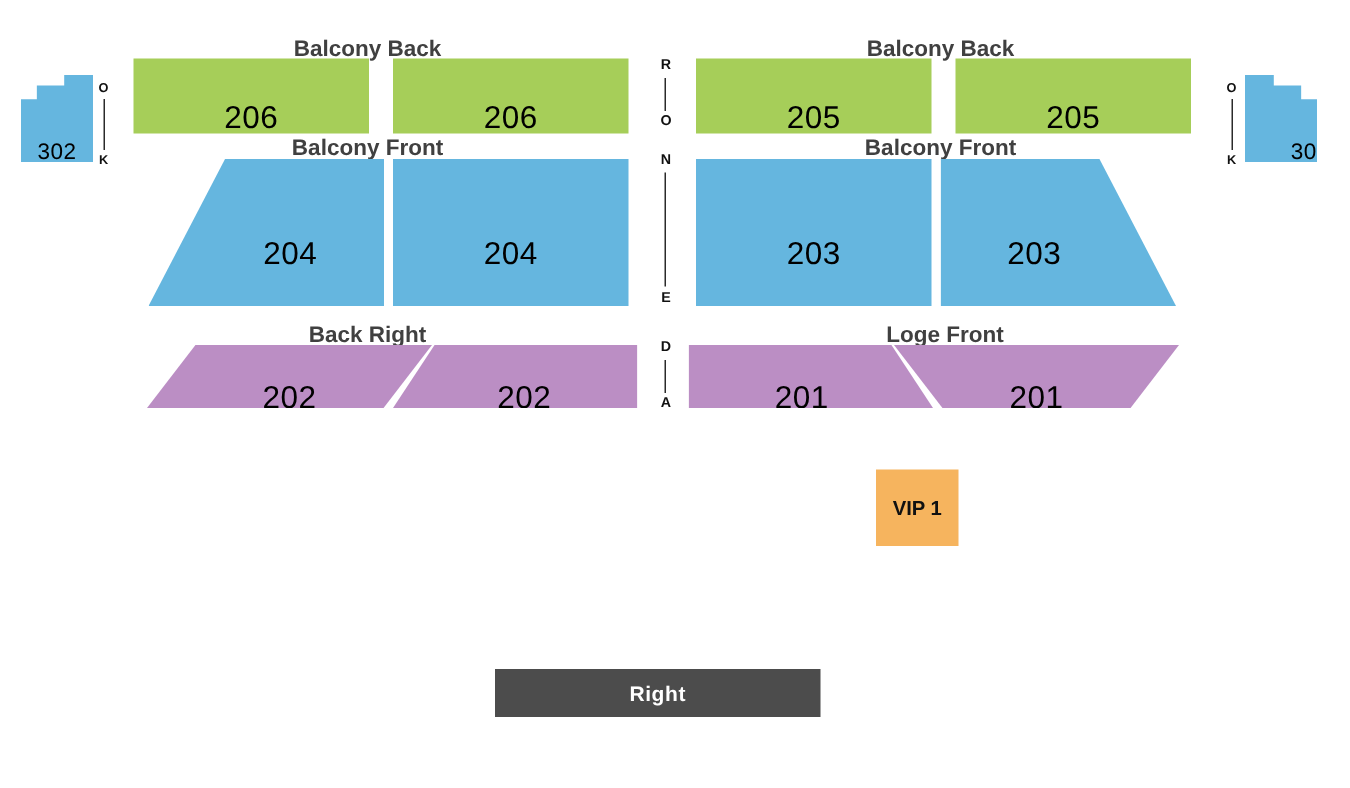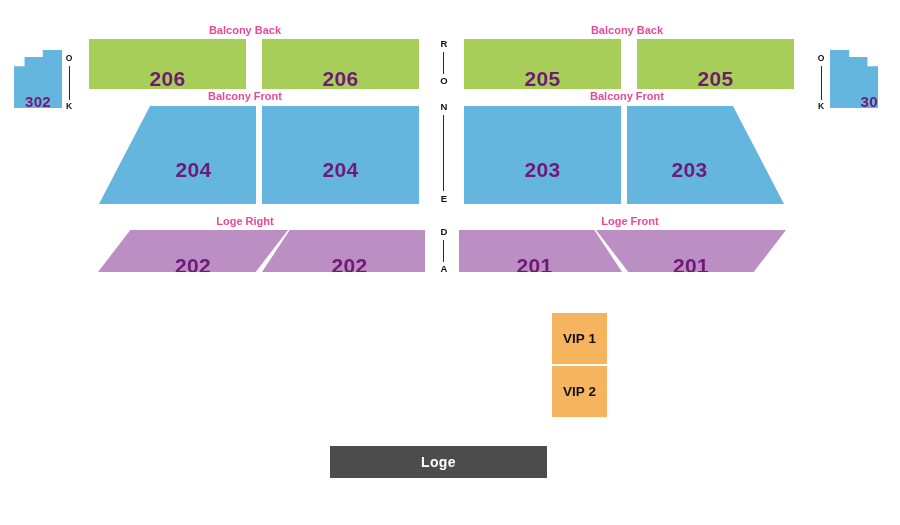--- a/index.html
+++ b/index.html
@@ -25,40 +25,40 @@
     display: flex;
     align-items: center;
     justify-content: center;
     color: #111111;
     font-weight: bold;
     box-sizing: border-box;
     line-height: 1;
   }
   .sect .num {
     font-size: 21px;
-    font-weight: bold;
+    font-weight: normal;
     letter-spacing: 0.3px;
-    color: #701a75;
+    color: #000000;
     pointer-events: none;
     margin-top: 28px;
   }
   
   .c-green  { background: #a6ce59; }
   .c-blue   { background: #65b6df; }
   .c-purple { background: #bb8ec4; }
   .c-red    { background: #d66d6c; }
   .c-orange { background: #f6b45e; }
   .c-stage  { background: #4c4c4c; }
 
   
   .caption {
     position: absolute;
-    font-size: 11px;
-    font-weight: bold;
-    color: #ec4899;
+    font-size: 15px;
+    font-weight: bold;
+    color: #404040;
     text-align: center;
     white-space: nowrap;
     line-height: 1;
   }
   
   .aisle-letter {
     position: absolute;
     font-size: 9.5px;
     font-weight: bold;
     color: #111111;
@@ -155,21 +155,21 @@
     <span class="num">204</span>
   </div>
 
   <div class="sect c-blue" style="left:464px; top:106px; width:157px; height:98px;">
     <span class="num">203</span>
   </div>
   <div class="sect c-blue clip-bf-right" style="left:627px; top:106px; width:157px; height:98px;">
     <span class="num" style="position:relative; left:-16px;">203</span>
   </div>
 
-  <div class="caption" style="left:180px; top:216px; width:130px;">Loge Right</div>
+  <div class="caption" style="left:180px; top:216px; width:130px;">Back Right</div>
   <div class="caption" style="left:570px; top:216px; width:120px;">Loge Front</div>
 
   <div class="sect c-purple clip-loge-a" style="left:98px; top:230px; width:190px; height:42px;">
     <span class="num">202</span>
   </div>
   <div class="sect c-purple clip-loge-d" style="left:262px; top:230px; width:163px; height:42px;">
     <span class="num" style="position:relative; left:6px;">202</span>
   </div>
 
   <div class="sect c-purple clip-loge-c" style="left:459px; top:230px; width:163px; height:42px;">
@@ -185,24 +185,21 @@
 
   <div class="aisle-letter" style="left:437px; top:102px;">N</div>
   <div class="aisle-rule" style="left:443px; top:115px; height:76px;"></div>
   <div class="aisle-letter" style="left:437px; top:194px;">E</div>
 
   <div class="aisle-letter" style="left:437px; top:227px;">D</div>
   <div class="aisle-rule" style="left:443px; top:240px; height:22px;"></div>
   <div class="aisle-letter" style="left:437px; top:264px;">A</div>
 
 
-  <div class="sect c-orange" style="left:552px; top:313px; width:55px; height:51px;">
+  <div class="sect c-orange" style="left:584px; top:313px; width:55px; height:51px;">
     <span class="vip-label">VIP 1</span>
   </div>
-  <div class="sect c-orange" style="left:552px; top:366px; width:55px; height:51px;">
-    <span class="vip-label">VIP 2</span>
-  </div>
 
   <div class="sect c-stage" style="left:330px; top:446px; width:217px; height:32px;">
-    <span class="stage-label">Loge</span>
+    <span class="stage-label">Right</span>
   </div>
 
 </div>
 
 </body></html>

